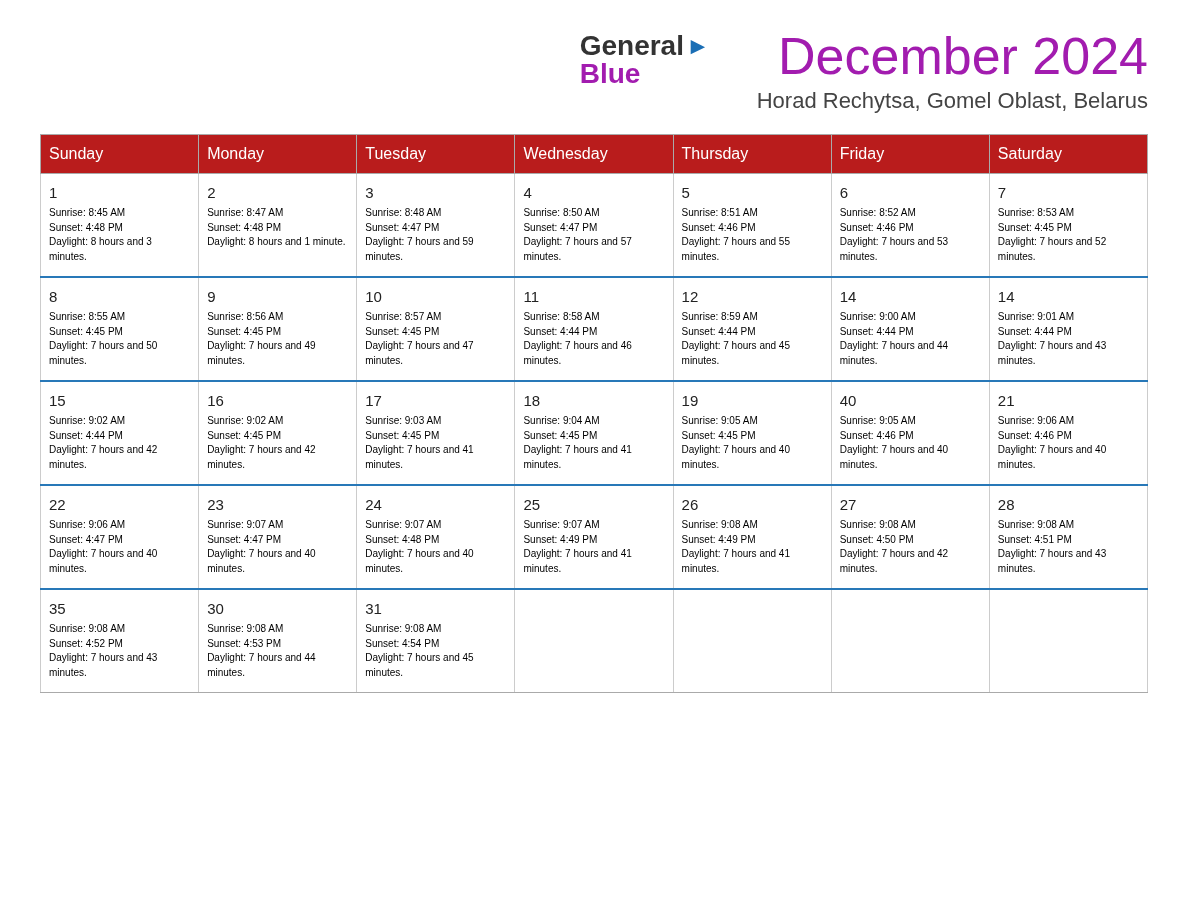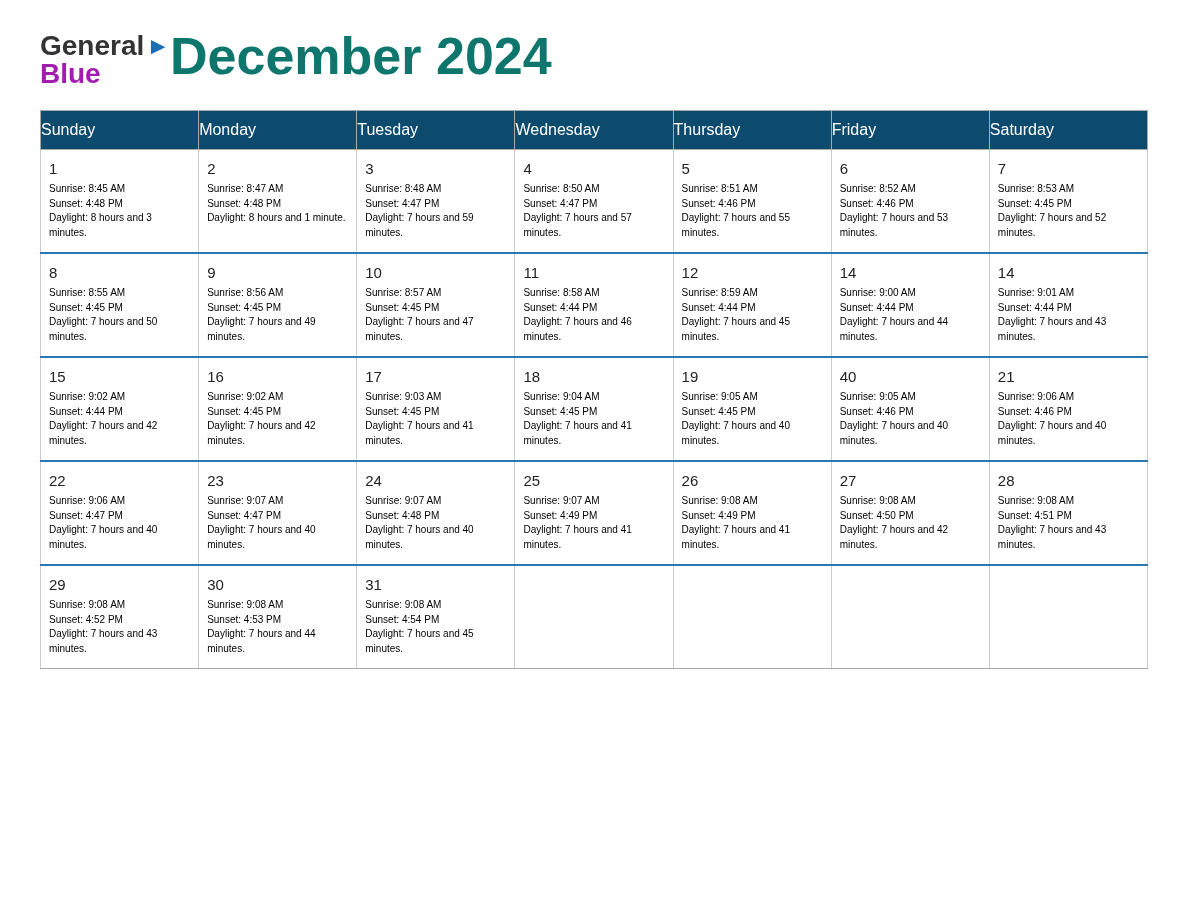--- a/index.html
+++ b/index.html
@@ -5,23 +5,24 @@
     * { box-sizing: border-box; margin: 0; padding: 0; }
     body {
       font-family: Arial, sans-serif;
       background: #ffffff;
       padding: 30px 40px;
       width: 1188px;
       min-height: 918px;
     }
     .header {
       display: flex;
-      justify-content: flex-start;
+      justify-content: flex-end;
       align-items: flex-start;
       margin-bottom: 20px;
+      gap: 47px;
     }
     .logo-text-general {
       font-size: 28px;
       font-weight: bold;
       color: #333333;
     }
     .logo-arrow {
       color: #1a6eb5;
       font-size: 28px;
       font-weight: bold;
@@ -31,40 +32,40 @@
       font-size: 28px;
       font-weight: bold;
       display: block;
       margin-top: -4px;
     }
     .title-block {
       text-align: right;
     }
     .month-title {
       font-size: 52px;
-      font-weight: bold;
-      color: #0f766e;
+      font-weight: normal;
+      color: #a21caf;
       line-height: 1;
     }
     .location {
       font-size: 22px;
       color: #444444;
       margin-top: 6px;
     }
     .calendar {
       width: 100%;
       border-collapse: collapse;
       border: 1px solid #aaaaaa;
     }
     .calendar th {
-      background-color: #0c4a6e;
+      background-color: #b91c1c;
       color: #ffffff;
       font-size: 16px;
       font-weight: normal;
-      padding: 10px 0;
+      padding: 10px 8px;
       text-align: left;
       border: 1px solid #aaaaaa;
     }
     .calendar td {
       vertical-align: top;
       padding: 8px 8px 12px 8px;
       border: 1px solid #cccccc;
       width: 14.28%;
       background: #ffffff;
       font-size: 13.5px;
@@ -108,20 +109,21 @@
 <div class="header">
   <div class="logo-wrapper">
     <div class="logo-line1">
       <span class="logo-text-general">General</span>
       <span class="logo-arrow" style="color:#1a6eb5; font-size:24px; margin-left:2px;">►</span>
     </div>
     <span class="logo-blue">Blue</span>
   </div>
   <div class="title-block">
     <div class="month-title">December 2024</div>
+    <div class="location">Horad Rechytsa, Gomel Oblast, Belarus</div>
   </div>
 </div>
 
 <table class="calendar">
   <thead>
     <tr>
 
     <th>Sunday</th>
         <th>Monday</th>
         <th>Tuesday</th>
@@ -247,21 +249,21 @@
           <span class="day-number">27</span>
           <div class="day-info">Sunrise: 9:08 AM<br>Sunset: 4:50 PM<br>Daylight: 7 hours and 42 minutes.</div>
         </td>
         <td>
           <span class="day-number">28</span>
           <div class="day-info">Sunrise: 9:08 AM<br>Sunset: 4:51 PM<br>Daylight: 7 hours and 43 minutes.</div>
         </td>
       </tr>
       <tr>
         <td>
-          <span class="day-number">29</span>
+          <span class="day-number">35</span>
           <div class="day-info">Sunrise: 9:08 AM<br>Sunset: 4:52 PM<br>Daylight: 7 hours and 43 minutes.</div>
         </td>
         <td>
           <span class="day-number">30</span>
           <div class="day-info">Sunrise: 9:08 AM<br>Sunset: 4:53 PM<br>Daylight: 7 hours and 44 minutes.</div>
         </td>
         <td>
           <span class="day-number">31</span>
           <div class="day-info">Sunrise: 9:08 AM<br>Sunset: 4:54 PM<br>Daylight: 7 hours and 45 minutes.</div>
         </td>

